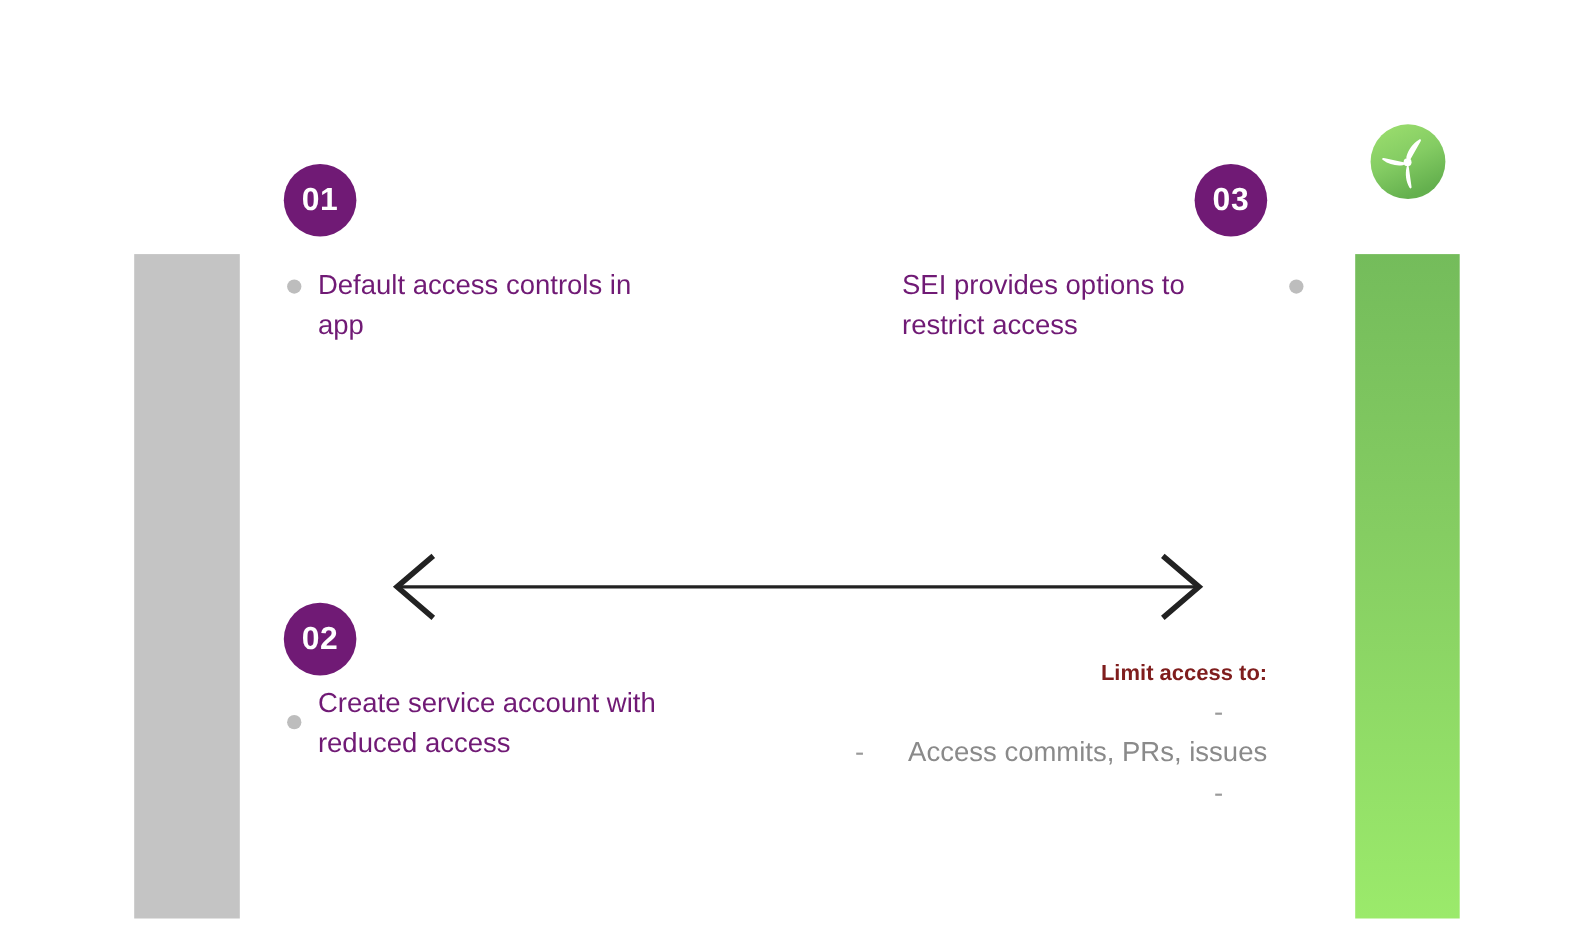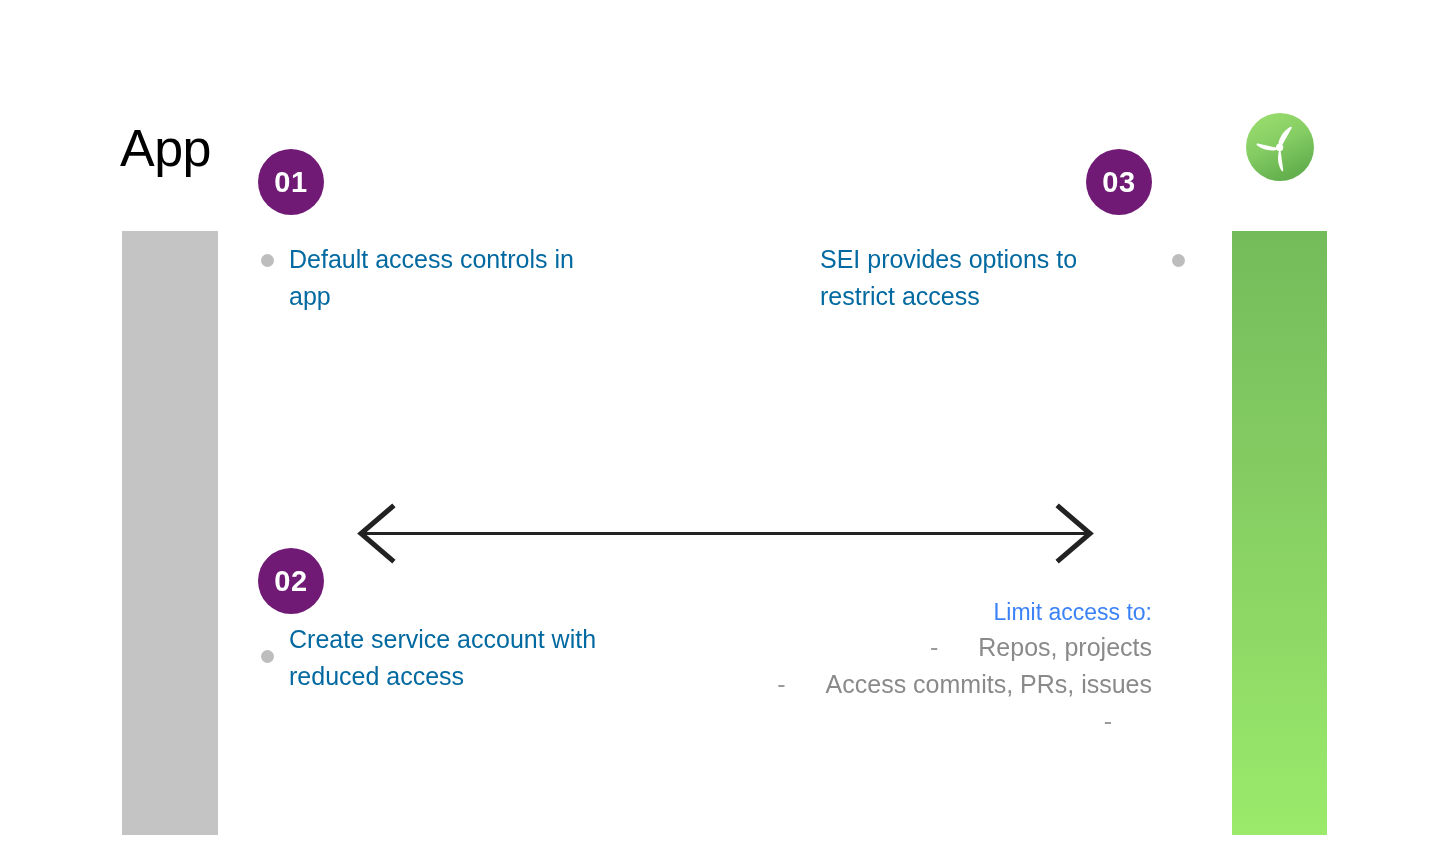--- a/index.html
+++ b/index.html
@@ -76,21 +76,21 @@
   }
   .badge-01 { left: 258px; top: 149px; }
   .badge-03 { left: 1086px; top: 149px; }
   .badge-02 { left: 258px; top: 548px; text-align: right; }
 
   
   .step-text {
     position: absolute;
     font-size: 25px;
     line-height: 37px;
-    color: #0369a1;
+    color: #701a75;
     font-weight: 400;
   }
   .step-01 {
     left: 289px;
     top: 241px;
     width: 320px;
     text-align: left;
   }
   .step-02 {
     left: 289px;
@@ -128,45 +128,44 @@
   
   .limit-block {
     position: absolute;
     left: 600px;
     top: 595px;
     width: 552px;
     text-align: right;
     color: #7d7d7d;
   }
   .limit-heading {
-    font-size: 23px;
+    font-size: 20px;
     line-height: 34px;
-    font-weight: 400;
-    color: #3b82f6;
+    font-weight: 700;
+    color: #7f1d1d;
   }
   .limit-row {
     display: flex;
     justify-content: flex-end;
     align-items: baseline;
     font-size: 25px;
     line-height: 37px;
     font-weight: 400;
     color: #8a8a8a;
   }
   .limit-dash {
     margin-right: 40px;
     color: #9a9a9a;
   }
 </style>
 </head>
 <body>
 
 <div id="stage">
 
-  <div class="page-title">App</div>
 
   <div class="bar-left"></div>
 
   <div class="bar-right"></div>
 
   <div class="logo">
     <svg width="70" height="70" viewBox="0 0 70 70" xmlns="http://www.w3.org/2000/svg">
       <defs>
         <linearGradient id="logoGrad" x1="0" y1="0" x2="0.45" y2="1">
           <stop offset="0%" stop-color="#9ee06f"></stop>
@@ -201,21 +200,20 @@
   </div>
 
   <div class="badge badge-02">02</div>
   <div class="dot dot-02"></div>
   <div class="step-text step-02">Create service account with reduced access</div>
 
   <div class="limit-block">
     <div class="limit-heading">Limit access to:</div>
     <div class="limit-row">
       <span class="limit-dash">-</span>
-      <span>Repos, projects</span>
     </div>
     <div class="limit-row">
       <span class="limit-dash">-</span>
       <span>Access commits, PRs, issues</span>
     </div>
     <div class="limit-row">
       <span class="limit-dash">-</span>
     </div>
   </div>
 

